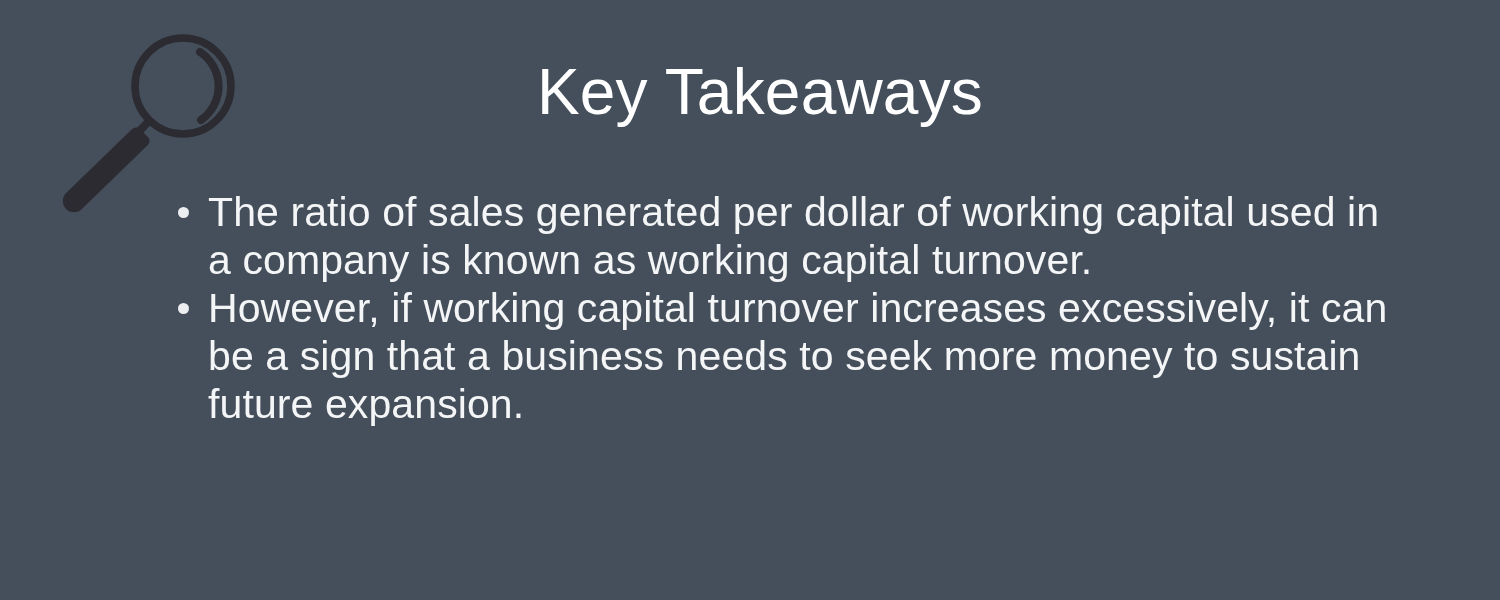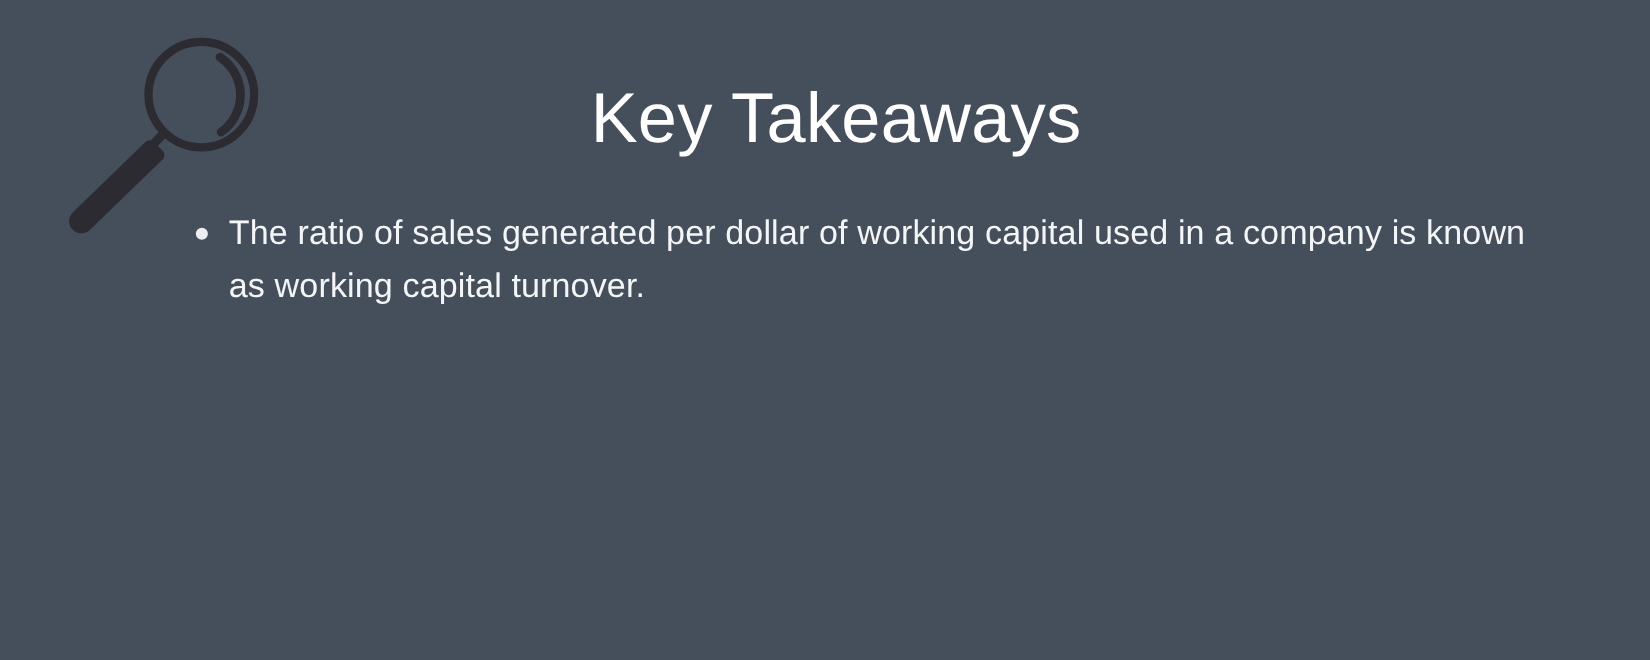--- a/index.html
+++ b/index.html
@@ -28,21 +28,21 @@
     height: 200px;
   }
   #magnifier-icon svg {
     display: block;
     width: 195px;
     height: 200px;
   }
   #slide-title {
     position: absolute;
     left: 260px;
-    top: 68px;
+    top: 53px;
     width: 1000px;
     text-align: center;
     color: #ffffff;
     font-family: "Liberation Sans", sans-serif;
     font-size: 64px;
     font-weight: 300;
     line-height: 78px;
     letter-spacing: 0.2px;
     white-space: nowrap;
   }
@@ -54,21 +54,21 @@
     margin: 0;
     padding: 0;
     list-style: none;
   }
   .takeaway-item {
     position: relative;
     padding-left: 38px;
     margin: 0 0 0 0;
     color: #f4f5f6;
     font-family: "Liberation Sans", sans-serif;
-    font-size: 31px;
+    font-size: 41px;
     font-weight: 300;
     line-height: 48px;
     letter-spacing: 0.1px;
   }
   .bullet-dot {
     position: absolute;
     left: 8px;
     top: 19px;
     width: 11px;
     height: 11px;
@@ -95,15 +95,19 @@
     </svg>
   </div>
 
   <div id="slide-title">Key Takeaways</div>
 
   <ul id="takeaways-list">
     <li class="takeaway-item">
       <span class="bullet-dot"></span>
       <span class="takeaway-text">The ratio of sales generated per dollar of working capital used in a company is known as working capital turnover.</span>
     </li>
+    <li class="takeaway-item">
+      <span class="bullet-dot"></span>
+      <span class="takeaway-text">However, if working capital turnover increases excessively, it can be a sign that a business needs to seek more money to sustain future expansion.</span>
+    </li>
   </ul>
 
 </div>
 
 </body></html>

